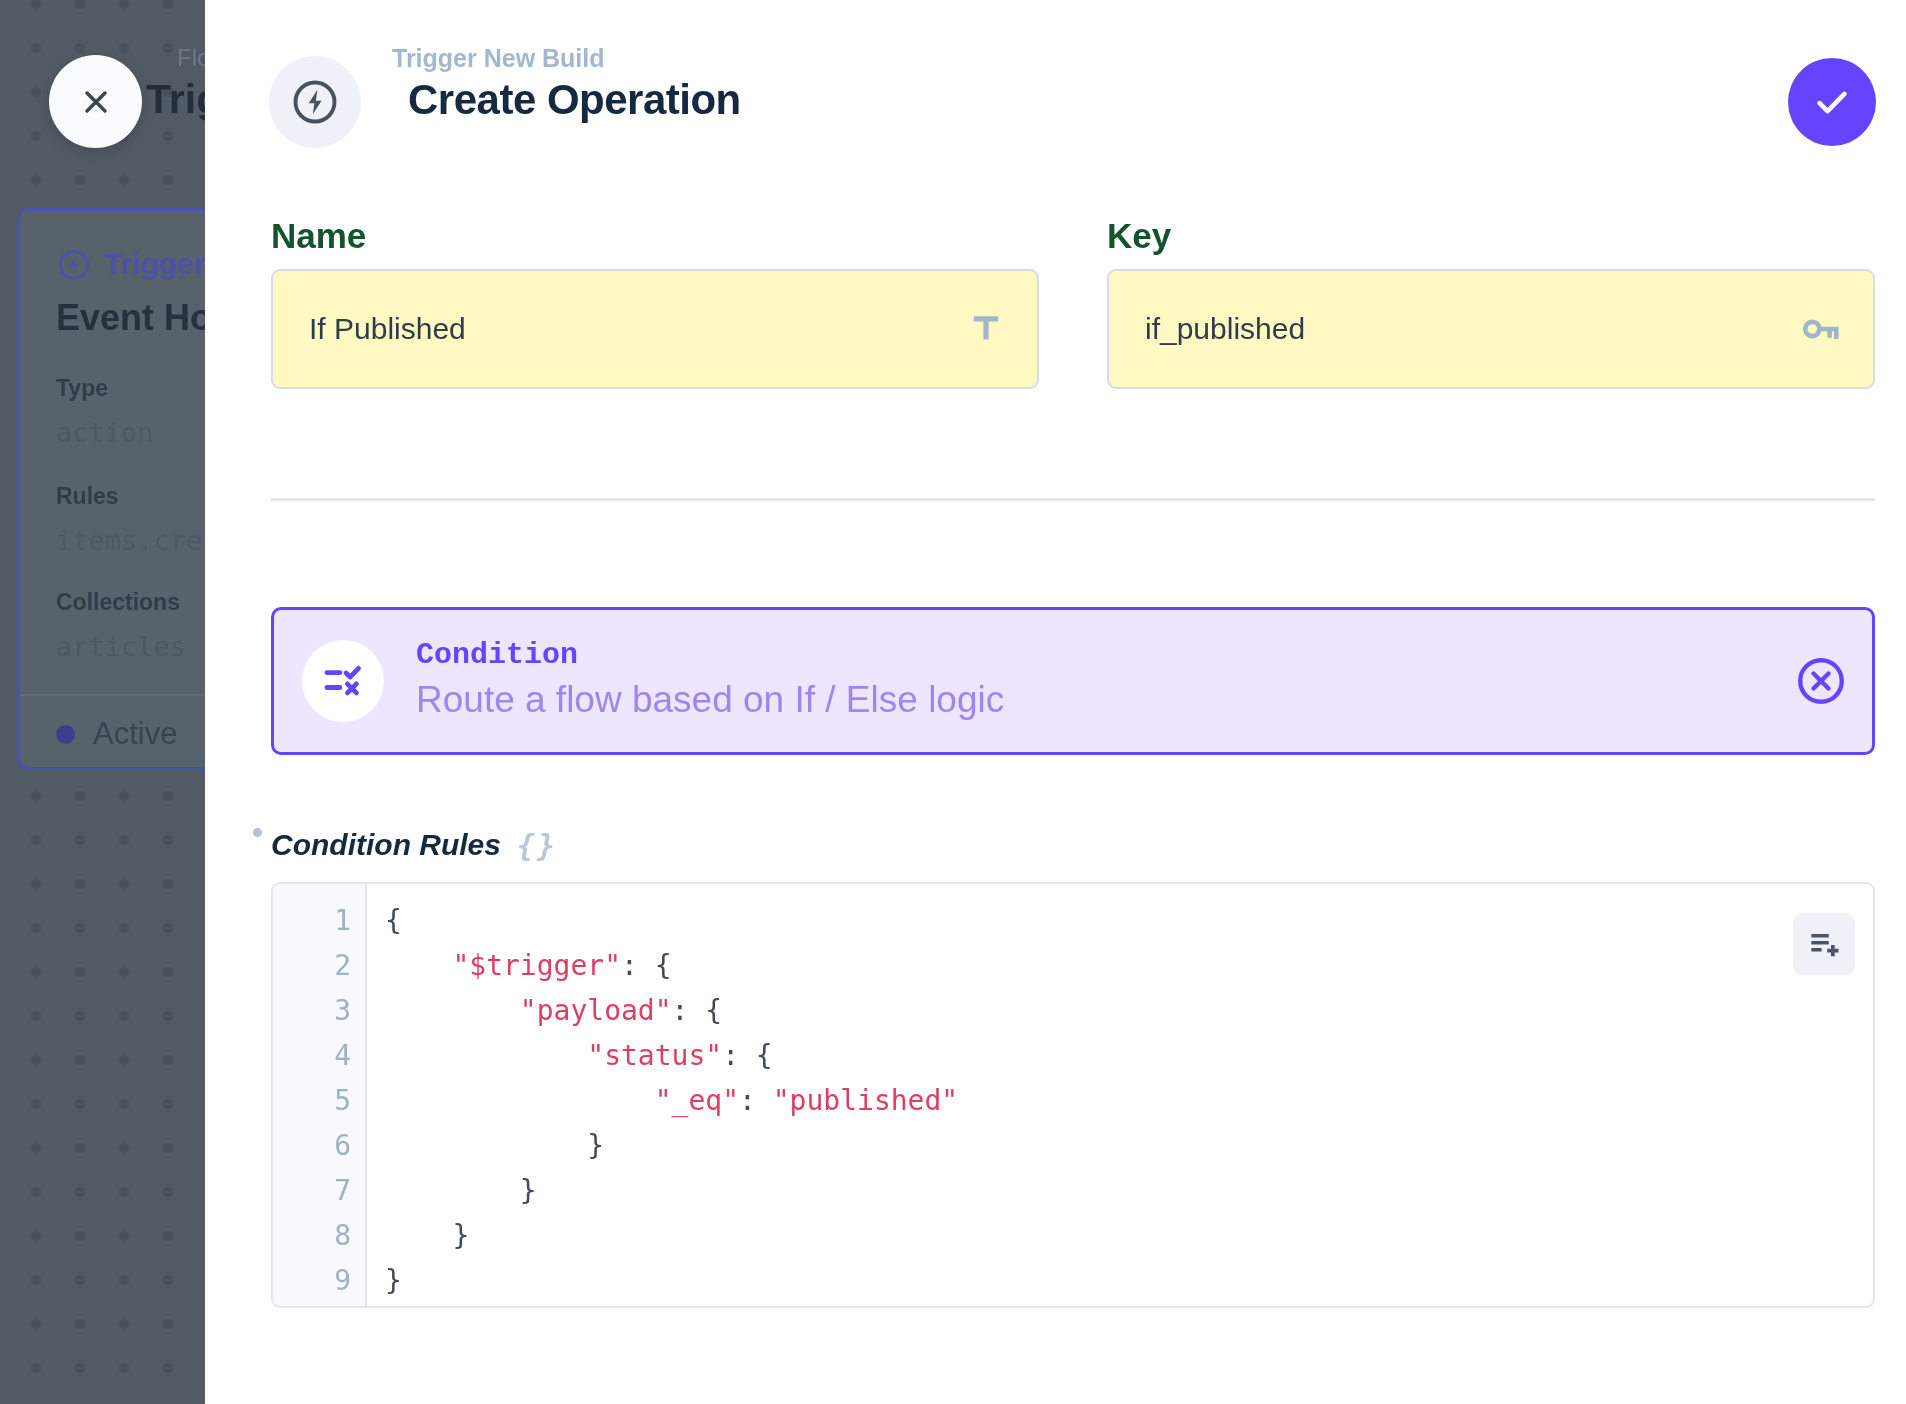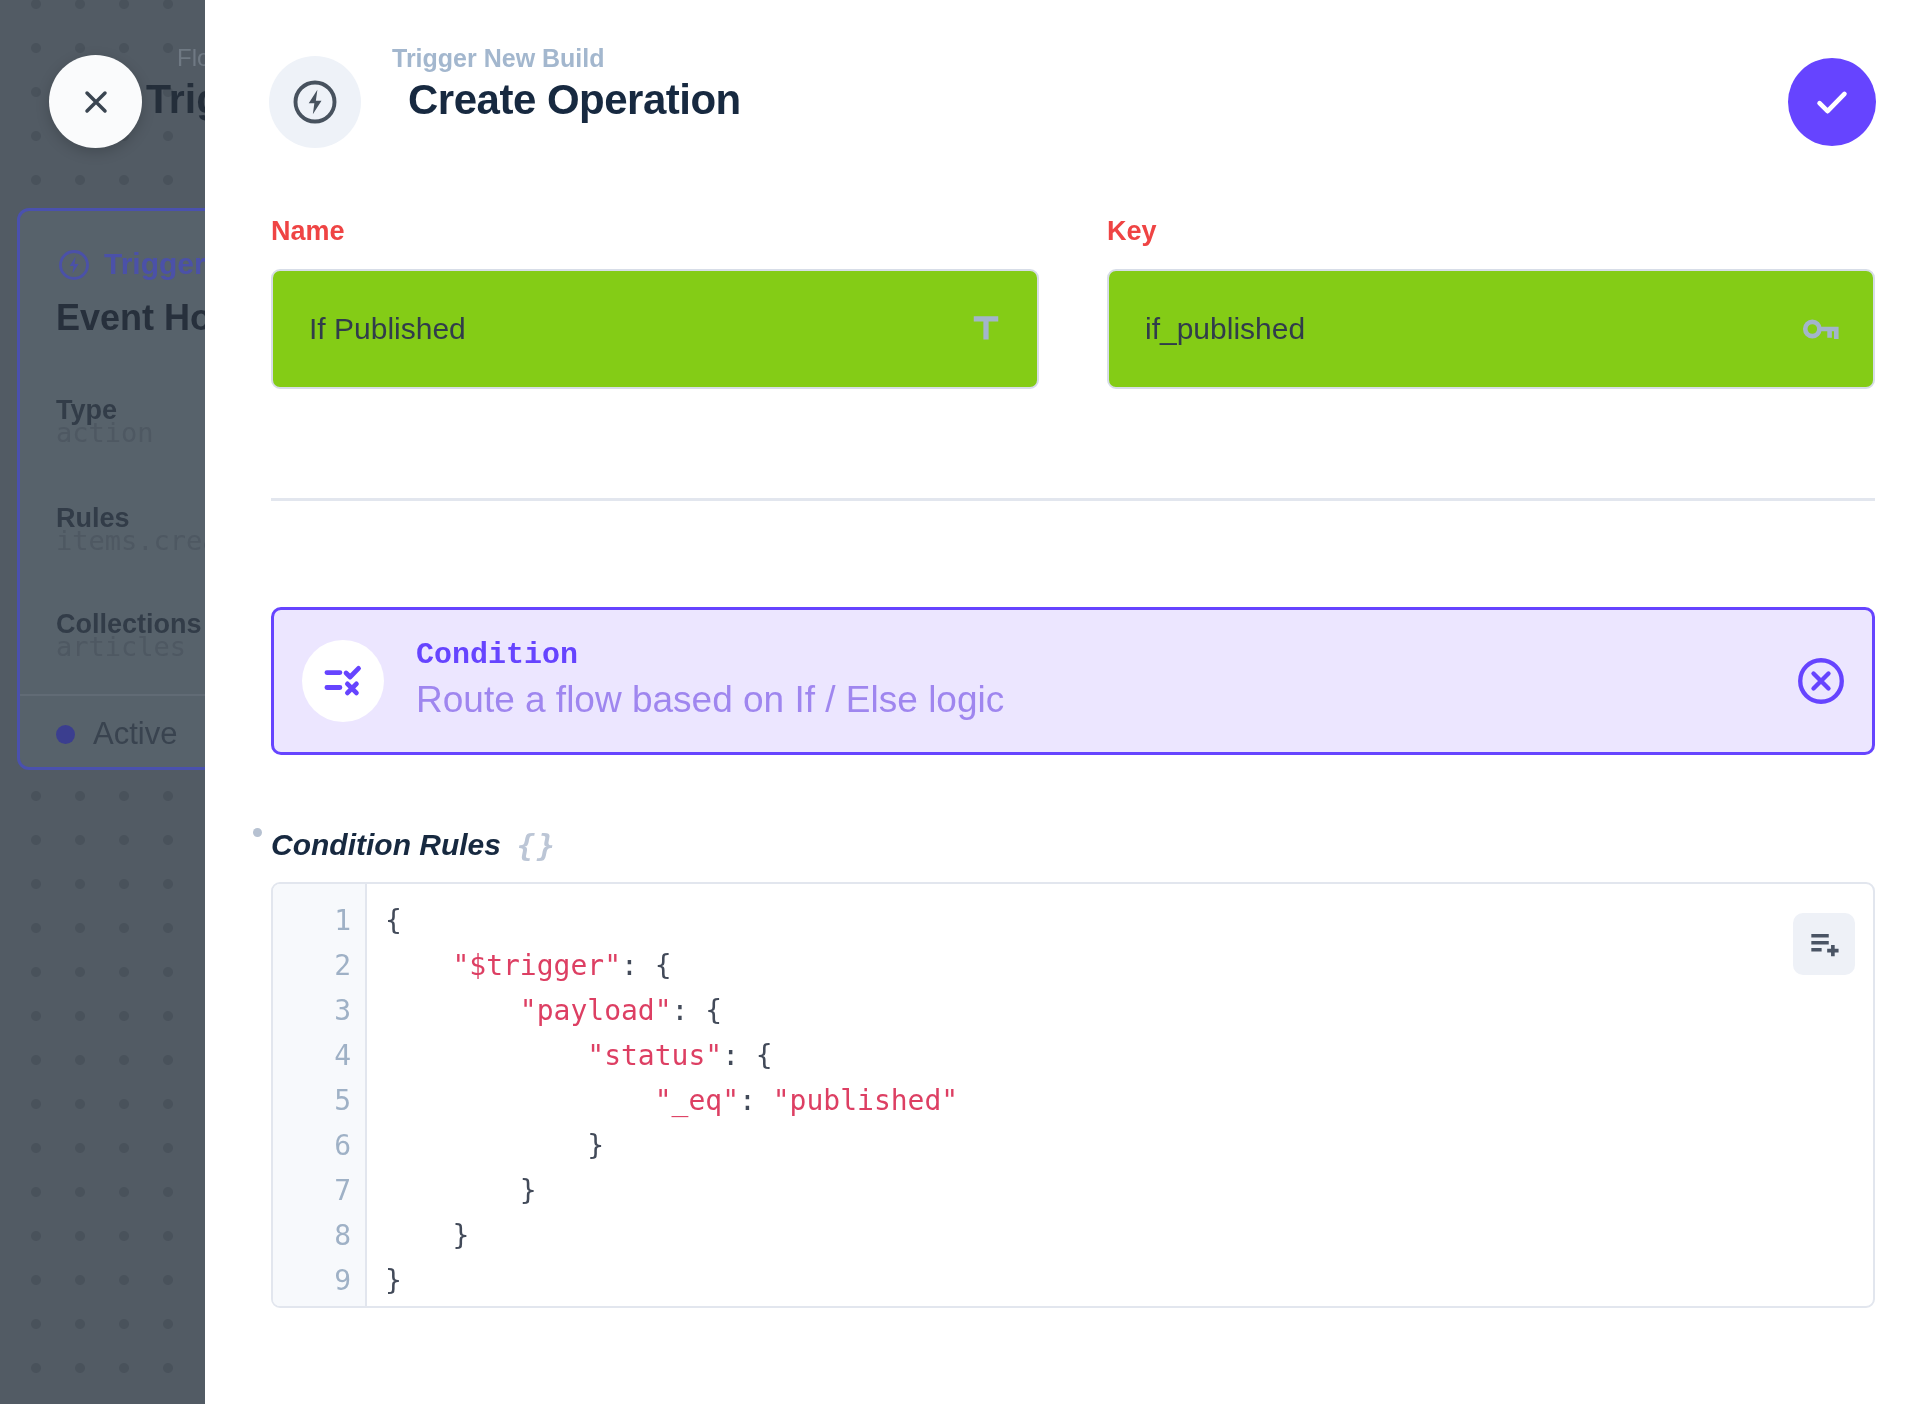--- a/index.html
+++ b/index.html
@@ -16,43 +16,43 @@
     overflow:hidden;
   }
   .ul-breadcrumb { position:absolute; left:142px; top:44px; font-size:24px; color:#6f7983; white-space:nowrap;margin-left:35px; }
   .ul-title { position:absolute; left:146px; top:76px; font-size:41px; font-weight:700; color:#242e3a; white-space:nowrap; }
   .trigger-card {
     position:absolute; left:17px; top:208px; width:235px; height:562px;
     background:#57626b; border:3px solid #4a51ae; border-radius:12px;
   }
   .tc-header { position:absolute; left:36px; top:36px; display:flex; align-items:flex-start; gap:12px; color:#4b51a8; font-size:30px; font-weight:600; white-space:nowrap; }
   .tc-title { position:absolute; left:36px; top:86px; font-size:36px; font-weight:700; color:#27303c; white-space:nowrap; }
-  .tc-label { position:absolute; left:36px; font-size:27px; font-weight:600; color:#323c48; white-space:nowrap;margin-top:20px; }
+  .tc-label { position:absolute; left:36px; font-size:23px; font-weight:600; color:#323c48; white-space:nowrap; }
   .tc-value { position:absolute; left:36px; font-size:27px; color:#4e5862; white-space:nowrap; }
   .tc-divider { position:absolute; left:0; top:483px; width:100%; border-top:2px solid #616b75; }
   .tc-status { position:absolute; left:36px; top:505px; display:flex; align-items:center; gap:18px; font-size:31px; color:#39434f; white-space:nowrap; }
   .status-dot { width:19px; height:19px; border-radius:50%; background:#3b3e8f; flex:none; }
   .close-btn {
     position:absolute; left:49px; top:55px; width:93px; height:93px; border-radius:50%;
     background:#fafbfc; display:flex; align-items:center; justify-content:center;
     color:#3a4551; box-shadow:0 4px 14px rgba(0,0,0,0.18); cursor:pointer;
   }
 
   
   .drawer { position:absolute; left:205px; top:0; width:1701px; height:1404px; background:#ffffff; }
 
   .hdr-chip { position:absolute; left:64px; top:56px; width:92px; height:92px; border-radius:50%;
     background:#eef2f8; display:flex; align-items:center; justify-content:center; color:#47525e; }
   .hdr-breadcrumb { position:absolute; left:187px; top:44px; font-size:25px; font-weight:600; color:#a3b7ce; }
   .hdr-title { position:absolute; left:187px; top:76px; font-size:42px; font-weight:700; color:#172940; letter-spacing:-0.5px;margin-left:16px; }
   .save-btn { position:absolute; left:1583px; top:58px; width:88px; height:88px; border-radius:50%;
     background:#6644ff; display:flex; align-items:center; justify-content:center; cursor:pointer; }
 
-  .field-label { position:absolute; top:216px; font-size:27px; font-weight:700; color:#ef4444; }
-  .field-box { position:absolute; top:269px; width:768px; height:120px; background:#84cc16;
+  .field-label { position:absolute; top:216px; font-size:35px; font-weight:700; color:#14532d; }
+  .field-box { position:absolute; top:269px; width:768px; height:120px; background:#fef9c3;
     border:2px solid #d7dde8; border-radius:9px; display:flex; align-items:center; }
   .field-box input { border:none; outline:none; background:transparent; flex:1;
     font-size:30px; color:#313c4b; padding:0 20px 0 36px; font-family:"Liberation Sans", sans-serif; }
   .field-icon { flex:none; margin-right:30px; color:#a3b5cb; display:flex; align-items:center; }
 
   .section-divider { position:absolute; left:66px; top:498px; width:1604px; border-top:3px solid #e2e6ee; }
 
   .condition-panel { position:absolute; left:66px; top:607px; width:1604px; height:148px;
     background:#ece6ff; border:3px solid #6644ff; border-radius:10px; cursor:pointer; }
   .cp-icon-circle { position:absolute; left:28px; top:30px; width:82px; height:82px; border-radius:50%;

